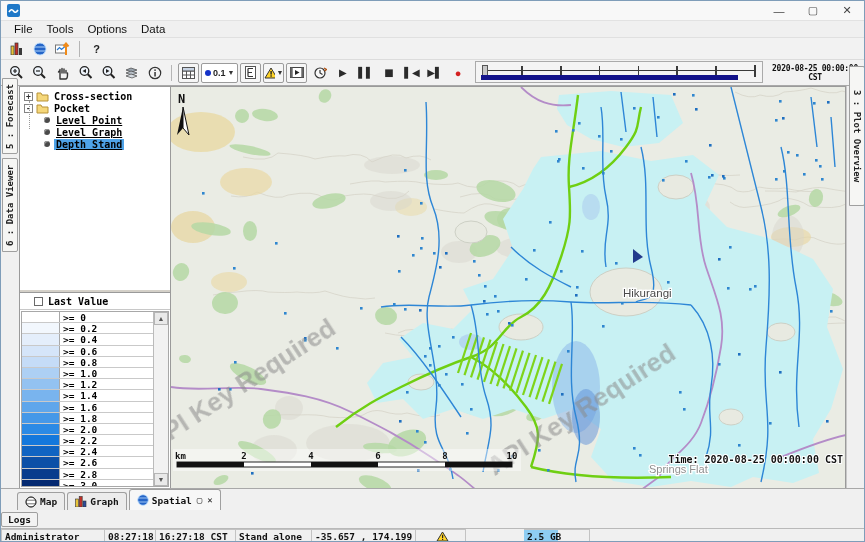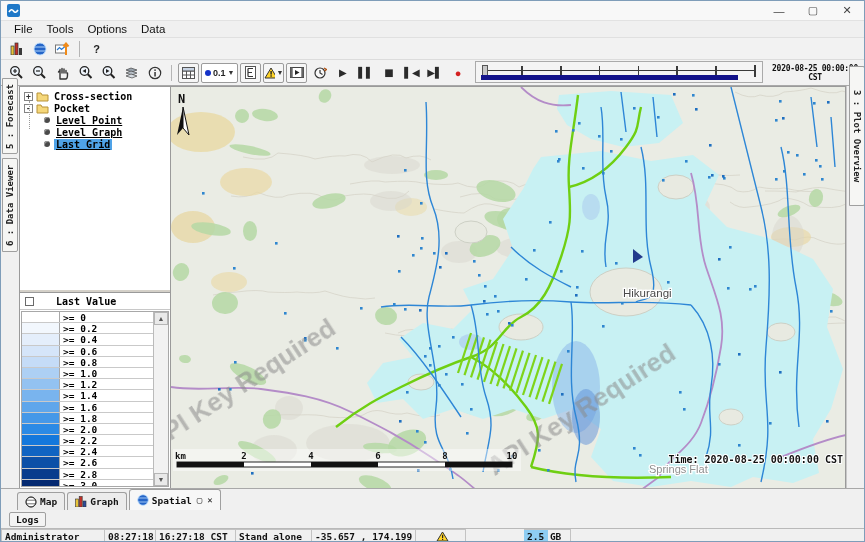--- a/index.html
+++ b/index.html
@@ -52,22 +52,22 @@
   .tree-row.child{padding-left:22px;}
   .expander{width:9px;height:9px;border:1px solid #848484;background:#fff;font-size:8px;line-height:7px;text-align:center;margin-right:3px;color:#333;}
   .tree-label{padding:0 2px;}
   .tree-label.leaf{text-decoration:underline;}
   .tree-label.selected{background:#4fa3e8;}
   .bullet{width:6px;height:6px;border-radius:50%;background:#4a4a4a;margin:0 4px 0 2px;box-shadow:inset 1px 1px 0 #9a9a9a;}
   .tree-guide{position:absolute;left:9px;top:14px;height:28px;border-left:1px dotted #999;}
   .folder-ico{margin-right:3px;}
   
   .legend{flex:1;background:#fff;display:flex;flex-direction:column;border-top:1px solid #9a9a9a;overflow:hidden;}
-  .legend-header{height:17px;display:flex;align-items:center;padding-left:5px;border-bottom:1px solid #c8c8c8;
-                 font-family:"DejaVu Sans Mono",monospace;font-size:10px;font-weight:bold;color:#000;gap:17px;}
+  .legend-header{height:17px;display:flex;align-items:center;padding-left:14px;border-bottom:1px solid #c8c8c8;
+                 font-family:"DejaVu Sans Mono",monospace;font-size:10px;font-weight:bold;color:#000;}
   .cbx{width:9px;height:9px;border:1px solid #6a6a6a;background:#fff;margin-right:5px;}
   .legend-table{position:relative;flex:1;border:1px solid #a8a8a8;margin:1px;overflow:hidden;}
   .leg-row{display:flex;height:11.2px;border-bottom:1px solid #c9c9c9;}
   .leg-swatch{width:38px;border-right:1px solid #a8a8a8;}
   .leg-label{flex:1;font-family:"DejaVu Sans Mono",monospace;font-size:9.5px;font-weight:bold;color:#000;
              padding-left:3px;line-height:11px;background:#fff;margin-right:15px;}
   .leg-scroll{position:absolute;right:0;top:0;bottom:0;width:15px;background:#f2f2f2;border-left:1px solid #bbb;}
   .scr-btn{position:absolute;left:0;width:14px;height:13px;background:#e9e9e9;border:1px solid #b5b5b5;
            font-size:7px;color:#555;display:flex;align-items:center;justify-content:center;}
   .scr-btn.up{top:0;} .scr-btn.down{bottom:0;}
@@ -75,21 +75,21 @@
   .map-area{width:675px;height:402px;border:1px solid #9a9a9a;border-left:none;border-bottom:none;overflow:hidden;background:#eaece4;}
   
   .bottom-tabs{position:absolute;top:487px;left:0;width:865px;height:22px;background:#f0f0f0;border-top:1px solid #a8a8a8;
                display:flex;align-items:flex-end;padding-left:16px;}
   .btab{display:flex;align-items:center;gap:3px;height:18px;padding:0 7px;margin-right:2px;border:1px solid #9f9f9f;
         border-bottom:none;border-radius:3px 3px 0 0;background:#ececec;font-family:"DejaVu Sans Mono",monospace;
         font-size:9.5px;font-weight:bold;color:#111;}
   .btab.active{height:21px;background:#f7f7f7;}
   .btab .tab-ctl{font-size:9px;color:#222;margin-left:2px;}
   
-  .logs-row{position:absolute;top:509px;left:0;width:865px;height:18px;background:#f0f0f0;display:flex;align-items:center;padding-left:8px;}
+  .logs-row{position:absolute;top:509px;left:0;width:865px;height:18px;background:#f0f0f0;display:flex;align-items:center;padding-left:0;}
   .logs-btn{height:15px;padding:0 6px;border:1px solid #9f9f9f;border-radius:2px;background:#f3f3f3;
             font-family:"DejaVu Sans Mono",monospace;font-size:9.5px;font-weight:bold;color:#111;display:flex;align-items:center;}
   
   .statusbar{position:absolute;top:527px;left:0;width:865px;height:15px;background:#f0f0f0;display:flex;border-top:1px solid #b9b9b9;}
   .status-cell{position:relative;height:100%;border:1px solid #c3c3c3;border-left:none;display:flex;align-items:center;
                padding-left:3px;font-family:"DejaVu Sans Mono",monospace;font-size:9.5px;font-weight:bold;color:#111;
                white-space:nowrap;overflow:hidden;}
   .status-cell:first-child{border-left:1px solid #c3c3c3;}
   .status-cell .memfill{position:absolute;left:0;top:0;bottom:0;width:52%;background:#8ecdf2;}
   .status-cell .cell-txt{position:relative;}
@@ -299,21 +299,21 @@
           <div class="tree-row child">
             <span class="bullet"></span>
             <span class="tree-label leaf">Level Point</span>
           </div>
           <div class="tree-row child">
             <span class="bullet"></span>
             <span class="tree-label leaf">Level Graph</span>
           </div>
           <div class="tree-row child">
             <span class="bullet"></span>
-            <span class="tree-label leaf selected">Last Grid</span>
+            <span class="tree-label leaf selected">Depth Stand</span>
           </div>
         </div>
       <div class="legend">
         <div class="legend-header">
           <span class="cbx"></span>
           <span>Last Value</span>
         </div>
         <div class="legend-table" id="legend-rows">
           <div class="leg-row">
               <div class="leg-swatch" style="background: rgb(255, 255, 255);"></div>
@@ -756,18 +756,18 @@
       <div class="status-cell" style="width: 76px;">Stand alone</div>
       <div class="status-cell" style="width: 104px;">-35.657 , 174.199</div>
       <div class="status-cell" style="width: 50px;">
         <svg width="13" height="11" style="margin:auto">
           <path d="M6.5 1 L12 10 H1 Z" fill="#ffd428" stroke="#333" stroke-width="1"></path>
           <rect x="6" y="3.8" width="1.2" height="3.2" fill="#222"></rect>
           <rect x="6" y="7.8" width="1.2" height="1.2" fill="#222"></rect>
         </svg>
       </div>
       <div class="status-cell" style="width: 58px; margin-top: 24px;">0.0 MB/s</div>
-      <div class="status-cell" style="width: 47px;">
+      <div class="status-cell" style="width: 66px;">
         <span class="memfill"></span>
         <span class="cell-txt">2.5 GB</span>
       </div>
     </div>
 </div>
 
 </body></html>

